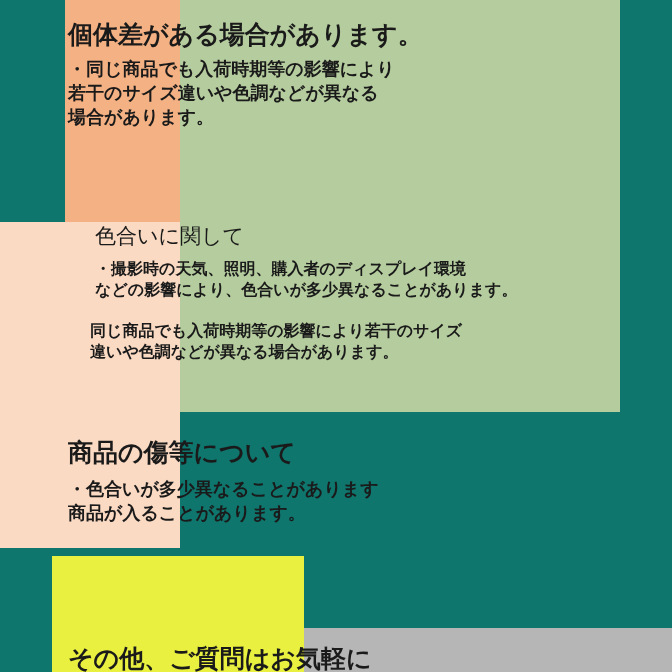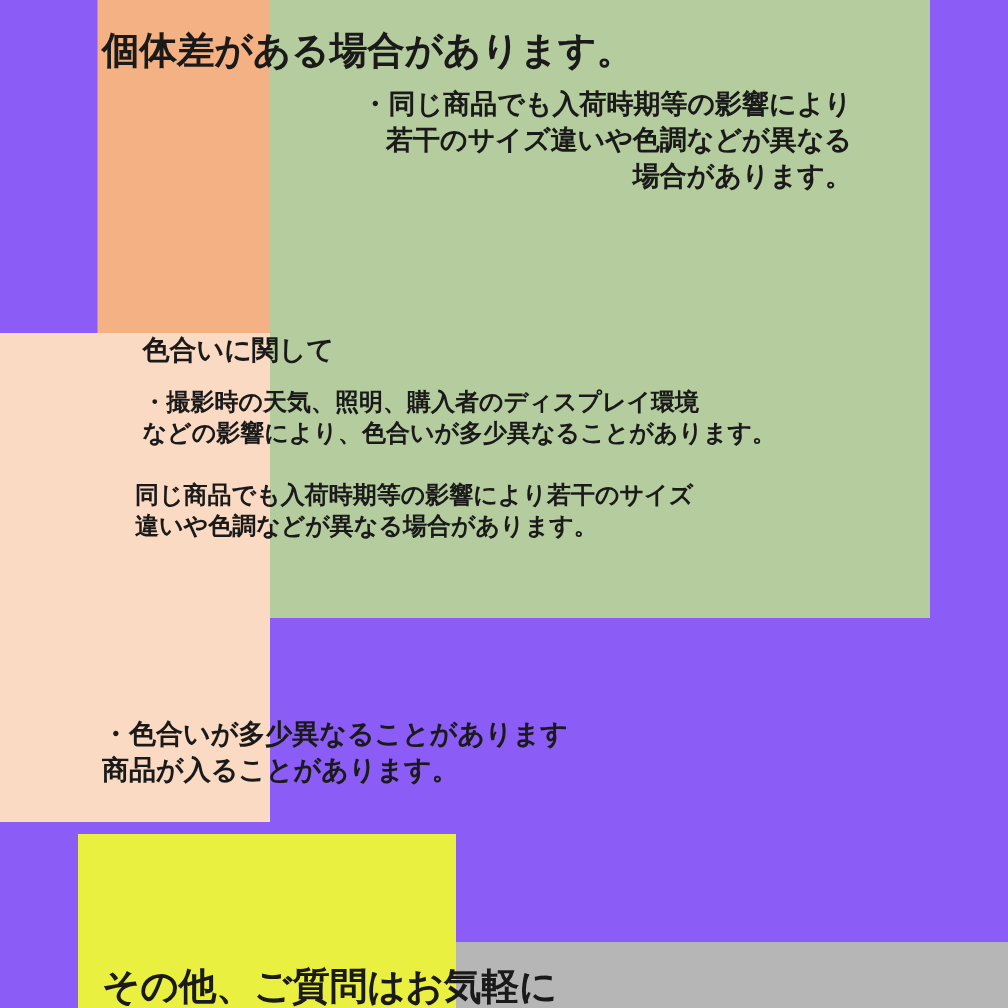--- a/index.html
+++ b/index.html
@@ -10,21 +10,21 @@
     width: 672px;
     height: 672px;
     background: #ffffff;
     font-family: "Liberation Sans", sans-serif;
     overflow: hidden;
   }
   .page {
     position: relative;
     width: 672px;
     height: 672px;
-    background: #8b5cf6;
+    background: #0f766e;
     overflow: hidden;
   }
 
   
   .block {
     position: absolute;
   }
   #block-rose    { left: 500px;  top: 0px;   width: 110px; height: 26px;  background: #d9938f; }
   #block-orange  { left: 65px;   top: 0px;   width: 315px; height: 222px; background: #f4b183; }
   #block-green   { left: 180px;  top: 0px;   width: 440px; height: 412px; background: #b5cd9e; }
@@ -43,37 +43,37 @@
     color: #1a1a1a;
     line-height: 1.30;
     white-space: pre-line;
   }
   .heading {
     font-size: 25px;
     font-weight: bold;
     letter-spacing: 0px;
   }
   .heading-sm {
-    font-size: 18px;
-    font-weight: bold;
+    font-size: 21px;
+    font-weight: normal;
     text-align: right;
   }
   .body {
     font-size: 18px;
     font-weight: bold;
     line-height: 1.34;
   }
   .body-sm {
     font-size: 16px;
     font-weight: bold;
     line-height: 1.34;
   }
 
   #sec1-title { left: 68px;  top: 18px;  }
-  #sec1-body  { left: 68px;  top: 57px;  width: 500px; text-align: right; }
+  #sec1-body  { left: 68px;  top: 57px;  width: 500px; }
 
   #sec2-title { left: 95px;  top: 222px; }
   #sec2-body  { left: 95px;  top: 258px; width: 500px; }
   #sec2-body2 { left: 90px;  top: 320px; width: 520px; }
 
   #sec3-title { left: 68px;  top: 436px; }
   #sec3-body  { left: 68px;  top: 477px; width: 500px; }
 
   #sec4-title { left: 68px;  top: 642px; }
 </style>
@@ -95,19 +95,20 @@
     <div class="tblock body" id="sec1-body">・同じ商品でも入荷時期等の影響により
 若干のサイズ違いや色調などが異なる
 場合があります。</div>
 
     <div class="tblock heading-sm" id="sec2-title">色合いに関して</div>
     <div class="tblock body-sm" id="sec2-body2">同じ商品でも入荷時期等の影響により若干のサイズ
 違いや色調などが異なる場合があります。</div>
     <div class="tblock body-sm" id="sec2-body">・撮影時の天気、照明、購入者のディスプレイ環境
 などの影響により、色合いが多少異なることがあります。</div>
 
+    <div class="tblock heading" id="sec3-title">商品の傷等について</div>
     <div class="tblock body" id="sec3-body">・色合いが多少異なることがあります
 商品が入ることがあります。</div>
 
     <div class="tblock heading" id="sec4-title">その他、ご質問はお気軽に</div>
 
   </div>
 </div>
 
 </body></html>

